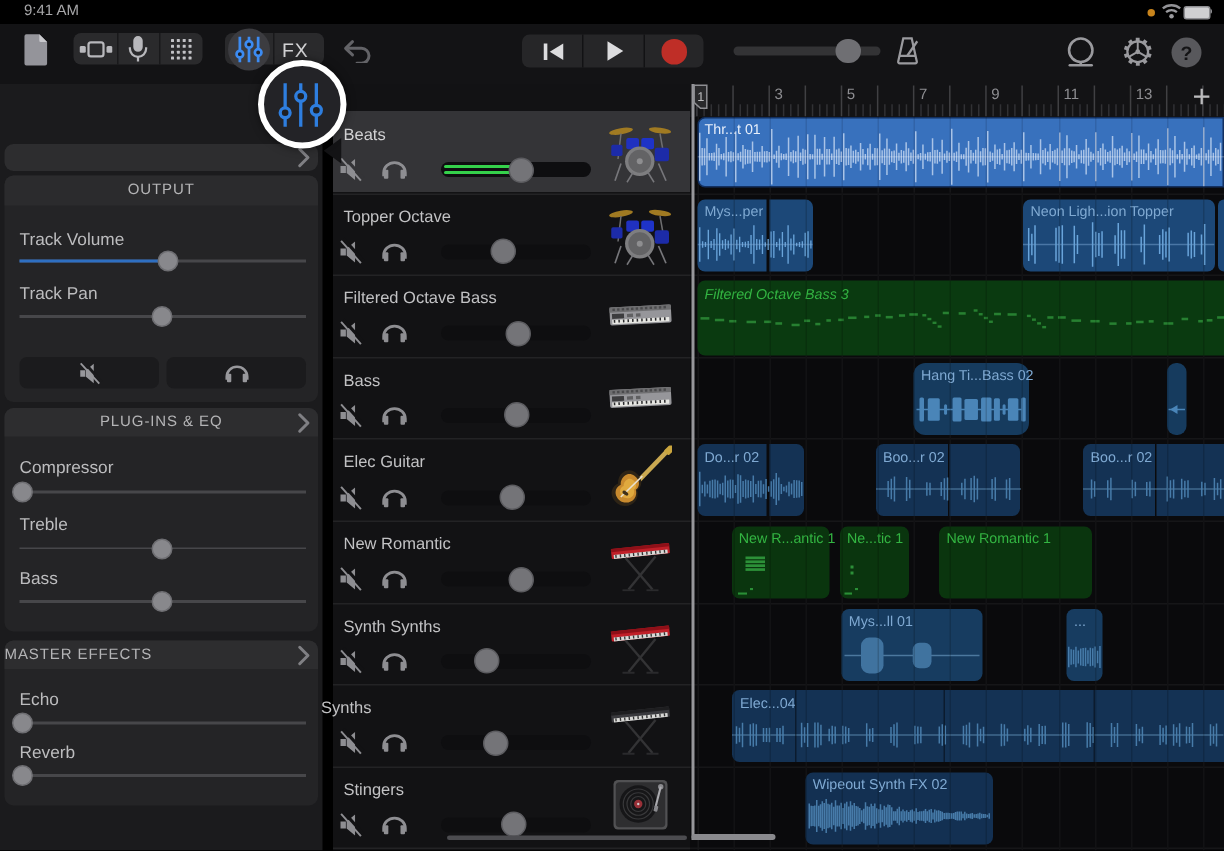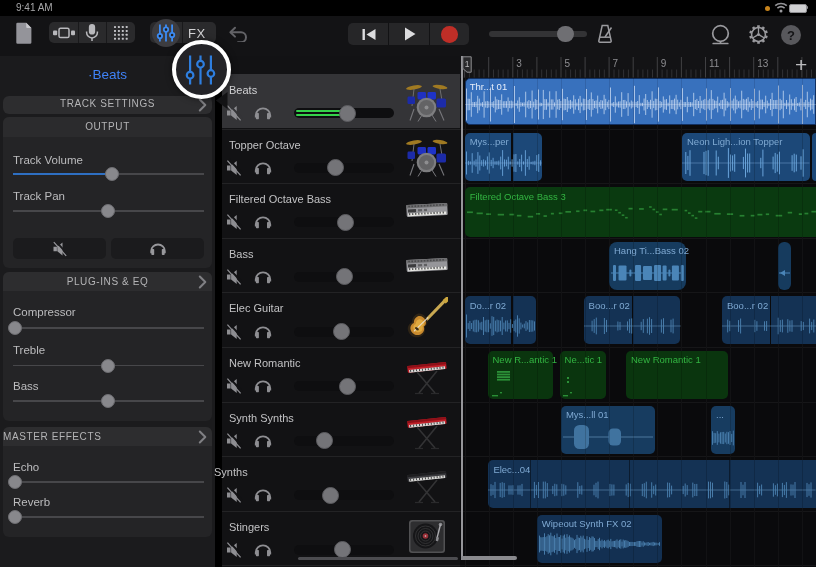--- a/index.html
+++ b/index.html
@@ -114,23 +114,21 @@
         <circle cx="10.5" cy="10.5" r="6.9" stroke-width="1.5"></circle>
         <line x1="10.5" y1="9.3" x2="10.5" y2="3.5999999999999996" stroke-width="1.3"></line>
         <line x1="11.539230484541326" y1="11.1" x2="16.475575286112626" y2="13.95" stroke-width="1.3"></line>
         <line x1="9.460769515458674" y1="11.1" x2="4.524424713887374" y2="13.950000000000003" stroke-width="1.3"></line>
         <circle cx="10.5" cy="10.5" r="1.6" fill="#9a9a9e" stroke="none"></circle>
       </g>
     </svg>
     <div class="abs" style="left:781px;top:24.5px;width:20px;height:20px;border-radius:50%;background:#58585c;"></div>
     <div class="lbl" style="left:781px;top:28px;width:20px;text-align:center;font-size:13px;font-weight:bold;color:#141416;">?</div>
     <div class="abs" style="left:0;top:56px;width:215px;height:511px;background:#1b1b1d;"></div>
-    <div class="lbl" style="left:0px;top:67px;width:215px;text-align:center;font-size:13.5px;color:#3f82f7;">·Beats</div>
     <div class="abs" style="left:3px;top:96px;width:209px;height:17.5px;background:#2d2d2f;border-radius:6px;"></div>
-    <div class="lbl" style="left:3px;top:98.2px;width:209px;text-align:center;font-size:10px;letter-spacing:0.6px;color:#b4b4b6;">TRACK SETTINGS</div>
     <svg style="position:absolute;left:198px;top:97.75px;" width="10" height="14" viewBox="0 0 10 14">
       <path fill="none" stroke="#808084" stroke-width="2" stroke-linecap="round" stroke-linejoin="round" d="M1.7999999999999998 1.5L7.3 7L1.7999999999999998 12.5"></path>
     </svg>
     <div class="abs" style="left:3px;top:117px;width:209px;height:151px;background:#242426;border-radius:6px;"></div>
     <div class="abs" style="left:3px;top:117px;width:209px;height:20px;background:#2b2b2d;border-radius:6px 6px 0 0;"></div>
     <div class="lbl" style="left:3px;top:121px;width:209px;text-align:center;font-size:10px;letter-spacing:0.6px;color:#b4b4b6;">OUTPUT</div>
     <div class="lbl" style="left:13px;top:154px;font-size:11.5px;color:#bcbcbe;">Track Volume</div>
     <div class="abs" style="left:13px;top:173.25px;width:191px;height:1.5px;background:#47474a;"></div>
     <div class="abs" style="left:13px;top:173.25px;width:99px;height:1.5px;background:#2e6fc2;"></div>
     <div class="abs" style="left:105.0px;top:167.0px;width:14px;height:14px;border-radius:50%;background:#88888c;border:1px solid #6e6e72;box-sizing:border-box;"></div>
@@ -314,21 +312,21 @@
       <line x1="0" y1="30" x2="76.80000000000001" y2="30" stroke="rgba(130,175,220,0.42)" stroke-width="1"></line>
     </svg>
     <div class="abs" style="left:682.0px;top:132.5px;width:127.5px;height:48.0px;background:#1c4878;border-radius:5px 5px 5px 5px;"></div>
     <div class="lbl" style="left:687.0px;top:136.0px;font-size:9.5px;color:#7fa9d2;">Neon Ligh...ion Topper</div>
     <svg style="position:absolute;left:682px;top:132.5px;" width="128" height="48" viewBox="0 0 128 48">
       <line x1="0" y1="30" x2="127.5" y2="30" stroke="rgba(130,175,220,0.45)" stroke-width="1"></line>
       <path d="M3.8 19.0V41.0M5.9 22.9V37.1M8.0 17.2V42.8M22.0 18.9V41.1M24.1 17.8V42.2M26.2 17.2V42.8M34.2 17.5V42.5M36.3 23.7V36.3M46.4 15.1V44.9M48.5 21.5V38.5M50.6 22.4V37.6M52.7 21.2V38.8M61.4 23.9V36.1M63.5 15.6V44.4M65.6 20.5V39.5M67.7 20.5V39.5M78.8 24.8V35.2M80.9 16.6V43.4M91.1 23.6V36.4M93.2 19.9V40.1M95.3 21.3V38.7M97.4 18.7V41.3M110.1 22.2V37.8M112.2 20.7V39.3M114.3 21.6V38.4M119.0 23.3V36.7M121.1 16.3V43.7" stroke="#69a4da" stroke-width="1"></path>
     </svg>
     <div class="abs" style="left:811.5px;top:132.5px;width:4.5px;height:48.0px;background:#1c4878;border-radius:5px 0px 0px 5px;"></div>
     <div class="abs" style="left:464.7px;top:187.1px;width:351.3px;height:50.0px;background:#0a3a10;border-radius:5px 0px 0px 5px;"></div>
-    <div class="lbl" style="left:469.7px;top:190.6px;font-size:9.5px;color:#33b542;">Filtered Octave Bass 3</div>
+    <div class="lbl" style="left:469.7px;top:190.6px;font-size:9.5px;color:#33b542;font-style:italic;">Filtered Octave Bass 3</div>
     <svg style="position:absolute;left:464.7px;top:187.10000000000002px;" width="351" height="50" viewBox="0 0 351 50">
       <rect x="2.0" y="24.4" width="5.9" height="1.7" fill="#278031"></rect>
       <rect x="11.6" y="25.5" width="6.2" height="1.7" fill="#278031"></rect>
       <rect x="21.1" y="26.3" width="4.8" height="1.7" fill="#278031"></rect>
       <rect x="32.7" y="26.8" width="6.3" height="1.7" fill="#278031"></rect>
       <rect x="44.4" y="26.7" width="4.7" height="1.7" fill="#278031"></rect>
       <rect x="51.9" y="27.8" width="4.5" height="1.7" fill="#278031"></rect>
       <rect x="62.7" y="28.8" width="5.4" height="1.7" fill="#278031"></rect>
       <rect x="71.1" y="26.0" width="4.0" height="1.7" fill="#278031"></rect>
       <rect x="78.5" y="28.2" width="3.4" height="1.7" fill="#278031"></rect>

